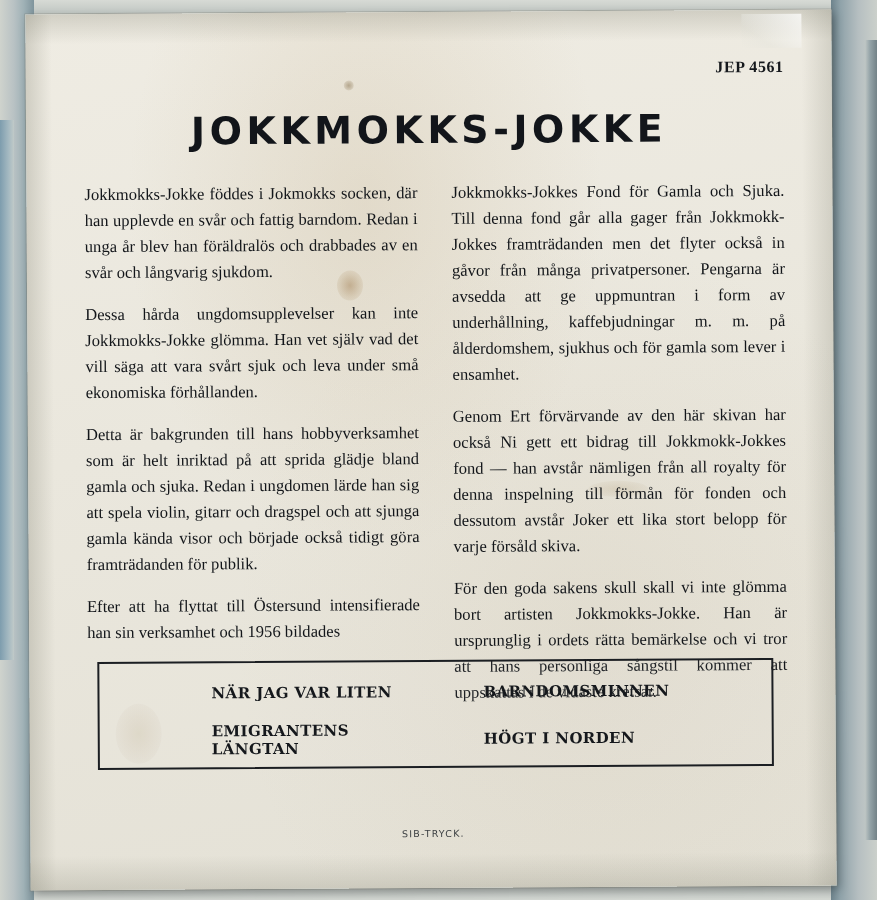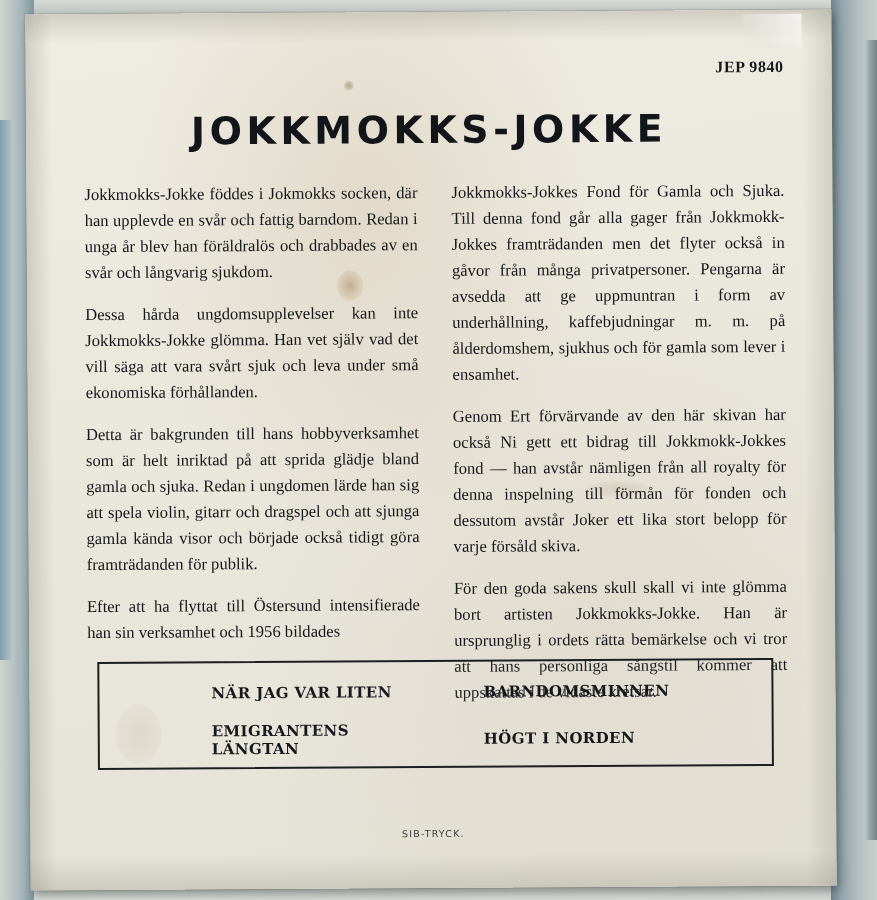--- a/index.html
+++ b/index.html
@@ -223,21 +223,21 @@
     <div class="edge-wear-top"></div>
     <div class="edge-wear-bottom"></div>
     <div class="edge-wear-left"></div>
     <div class="edge-wear-right"></div>
     <div class="stain stain-a"></div>
     <div class="stain stain-b"></div>
     <div class="stain stain-c"></div>
     <div class="stain stain-d"></div>
     <div class="corner-fold"></div>
 
-    <div id="catalog-number">JEP 9840</div>
+    <div id="catalog-number">JEP 4561</div>
 
     <div id="title">JOKKMOKKS-JOKKE</div>
 
     <div id="columns">
       <div class="column">
         <p class="para">Jokkmokks-Jokke föddes i Jokmokks socken, där han upplevde en svår och fattig barndom. Redan i unga år blev han föräldralös och drabbades av en svår och långvarig sjukdom.</p>
         <p class="para">Dessa hårda ungdomsupplevelser kan inte Jokkmokks-Jokke glömma. Han vet själv vad det vill säga att vara svårt sjuk och leva under små ekonomiska förhållanden.</p>
         <p class="para">Detta är bakgrunden till hans hobbyverksamhet som är helt inriktad på att sprida glädje bland gamla och sjuka. Redan i ungdomen lärde han sig att spela violin, gitarr och dragspel och att sjunga gamla kända visor och började också tidigt göra framträdanden för publik.</p>
         <p class="para">Efter att ha flyttat till Östersund intensifierade han sin verksamhet och 1956 bildades</p>
       </div>

